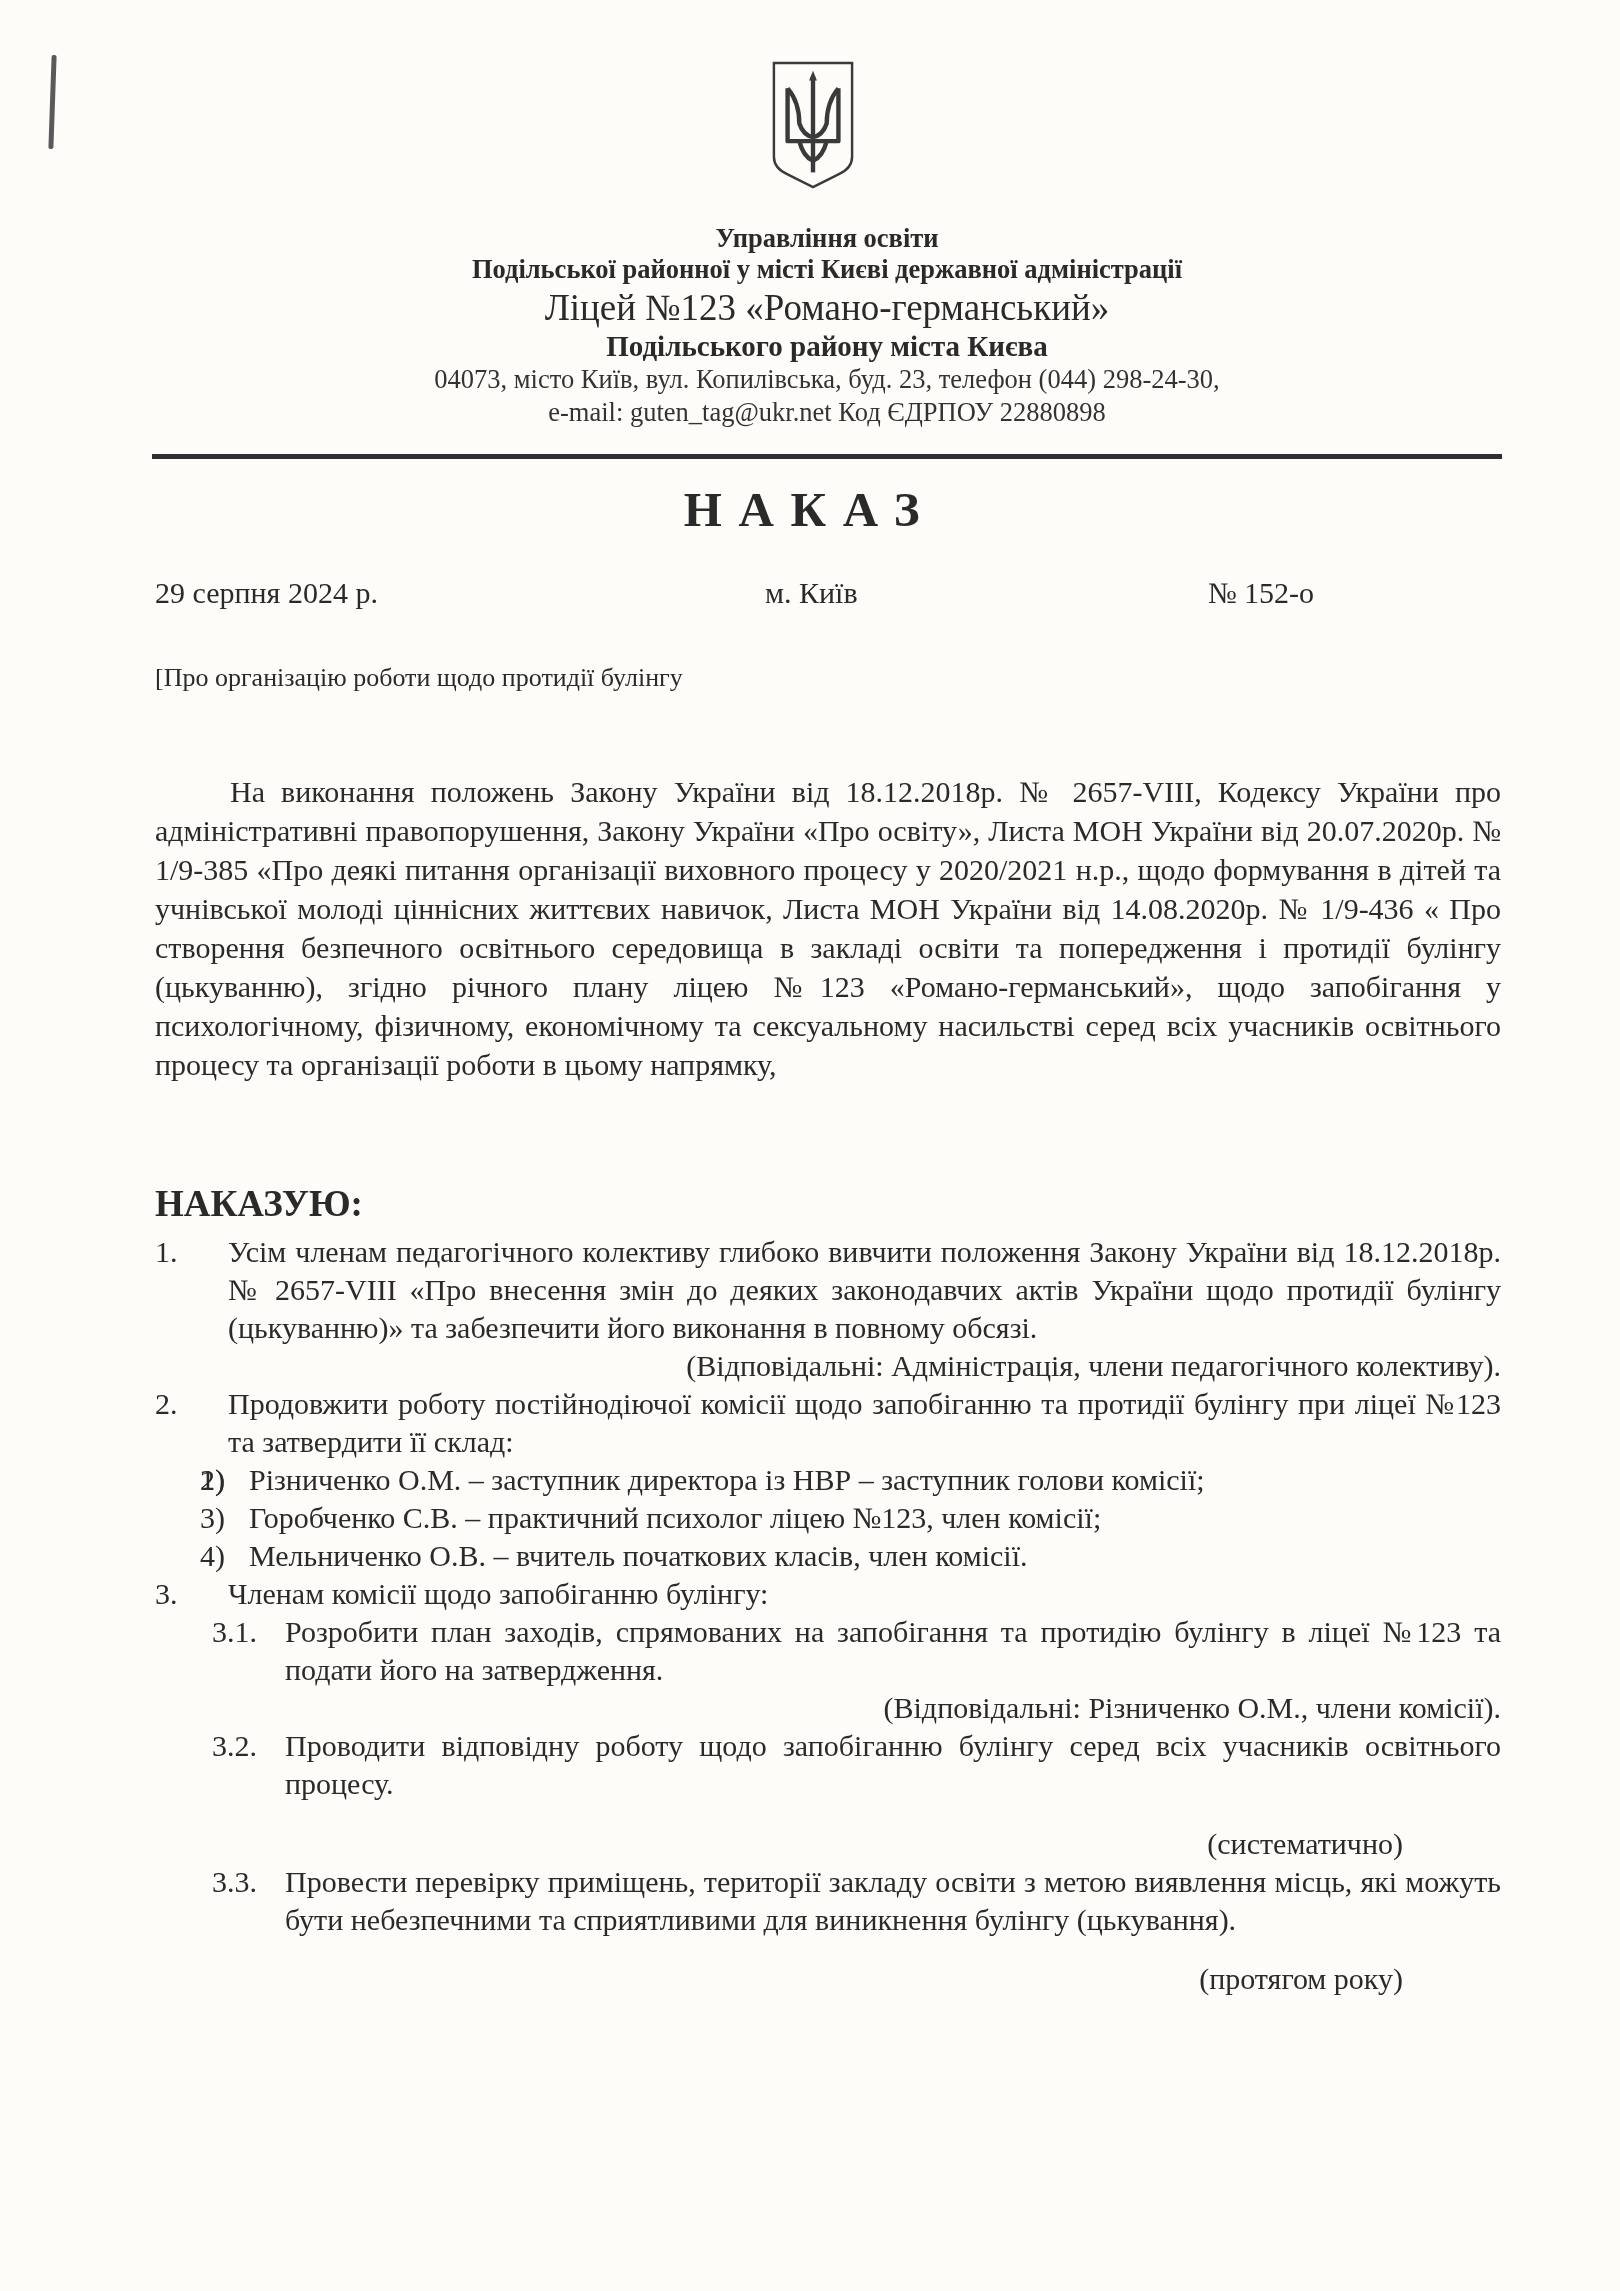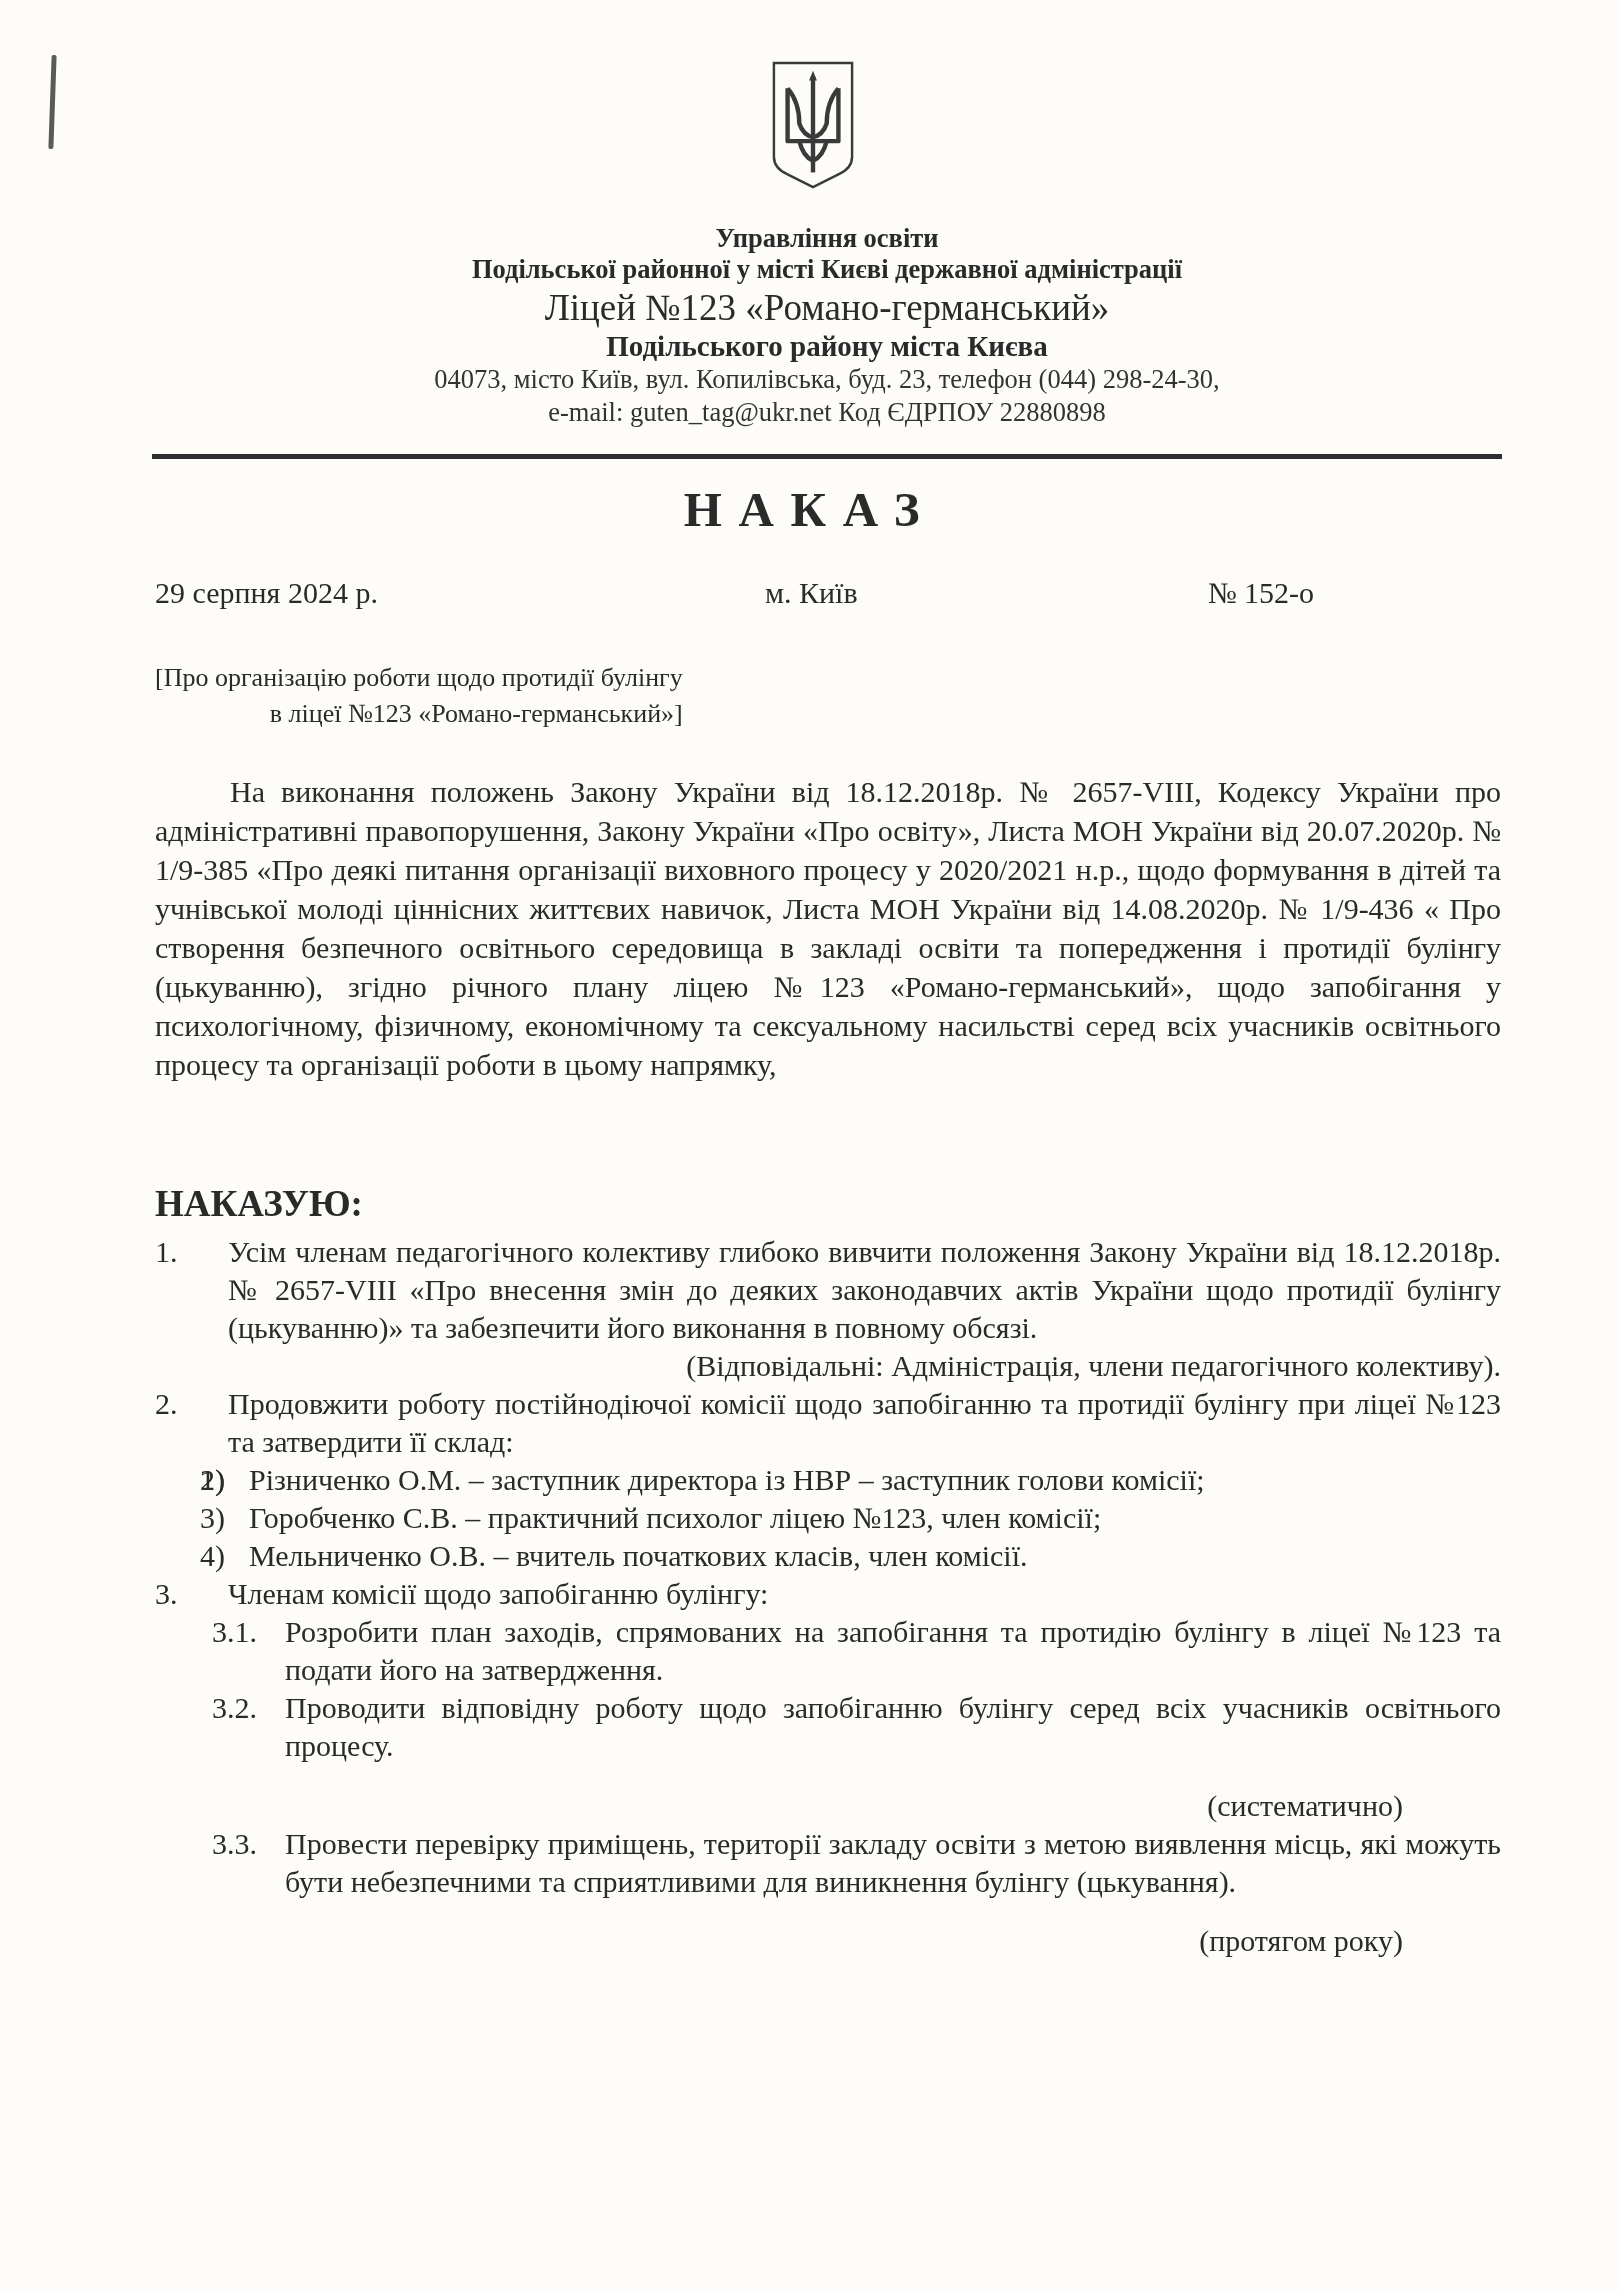--- a/index.html
+++ b/index.html
@@ -89,21 +89,20 @@
   <div class="rule"></div>
 
   <div class="title">НАКАЗ</div>
 
   <div class="meta meta-date">29 серпня 2024 р.</div>
   <div class="meta meta-city">м. Київ</div>
   <div class="meta meta-number">№ 152-о</div>
 
   <div class="subject">
     <span>[Про організацію роботи щодо протидії булінгу</span>
-    <span>в ліцеї №123 «Романо-германський»]</span>
   </div>
 
   <div class="preamble">На виконання положень Закону України від 18.12.2018р. № 2657-VIII, Кодексу України про адміністративні правопорушення, Закону України «Про освіту», Листа МОН України від 20.07.2020р. № 1/9-385 «Про деякі питання організації виховного процесу у 2020/2021 н.р., щодо формування в дітей та учнівської молоді ціннісних життєвих навичок,  Листа МОН України від 14.08.2020р. № 1/9-436 « Про створення безпечного освітнього середовища в закладі освіти та попередження і протидії булінгу (цькуванню), згідно річного плану ліцею №123 «Романо-германський», щодо запобігання у психологічному, фізичному, економічному та сексуальному насильстві серед всіх учасників освітнього процесу та організації роботи в цьому напрямку,</div>
 
   <div class="order-heading">НАКАЗУЮ:</div>
 
   <div class="items">
 
     <div class="item">
       <span class="item-num">1.</span>
@@ -132,20 +131,21 @@
     </div>
 
     <div class="item">
       <span class="item-num">3.</span>
       <span>Членам комісії щодо запобіганню булінгу:</span>
     </div>
     <div class="sub">
       <span class="sub-num">3.1.</span>
       <span>Розробити план заходів, спрямованих на запобігання та протидію булінгу в ліцеї №123 та подати його на затвердження.</span>
     </div>
+    <div class="resp">(Відповідальні: Різниченко О.М., члени комісії).</div>
     <div class="sub">
       <span class="sub-num">3.2.</span>
       <span>Проводити відповідну роботу щодо запобіганню булінгу серед всіх учасників освітнього процесу.</span>
     </div>
     <div class="gap"></div>
     <div class="resp-right">(систематично)</div>
     <div class="sub">
       <span class="sub-num">3.3.</span>
       <span>Провести перевірку приміщень, території закладу освіти з метою виявлення місць, які можуть бути небезпечними та сприятливими для виникнення булінгу (цькування).</span>
     </div>

